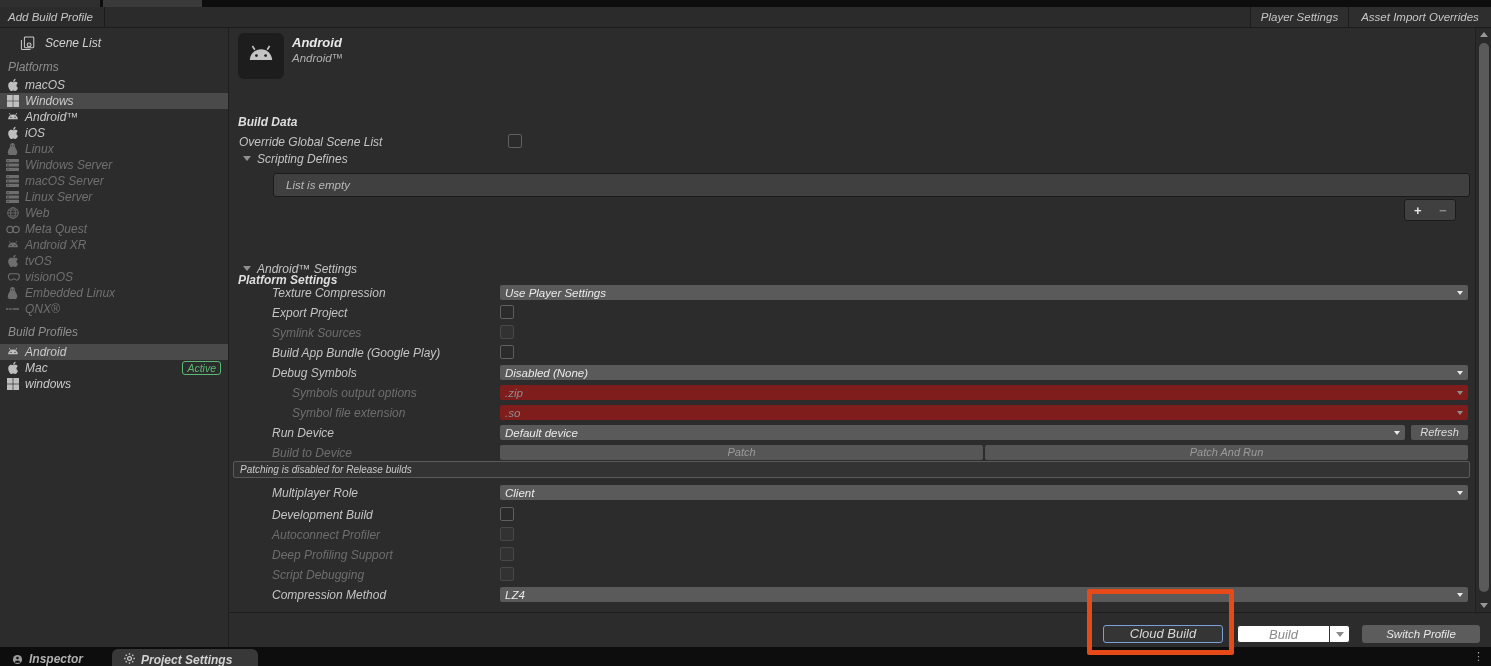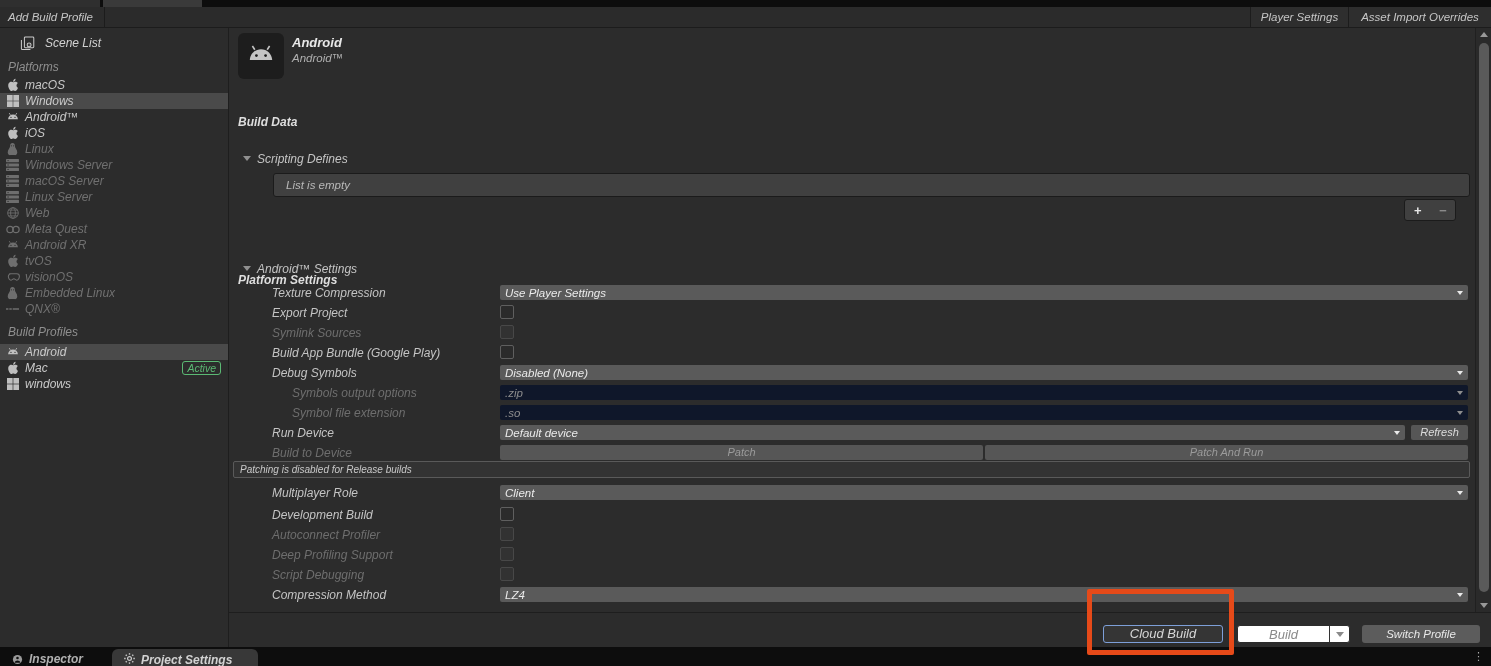--- a/index.html
+++ b/index.html
@@ -48,21 +48,21 @@
           display:flex;align-items:center;justify-content:space-around;box-sizing:border-box;}
   .pm-plus{color:#e8e8e8;font-size:13px;font-weight:bold;}
   .pm-minus{color:#8a8a8a;font-size:13px;font-weight:bold;}
 
   .prow{left:0;right:0;height:20px;}
   .rlabel{position:absolute;left:43px;line-height:20px;font-size:12px;color:#c4c4c4;white-space:nowrap;}
   .rlabel.sub{left:63px;}
   .rlabel.dim{color:#6e6e6e;}
   .dropdown{position:absolute;left:271px;right:23px;top:2px;height:15px;background:#5a5a5a;border-radius:2px;
             display:flex;align-items:center;padding:0 5px;font-size:11.5px;color:#eaeaea;box-sizing:border-box;}
-  .dropdown.disabled{background:#0f172a;color:#8d8d8d;}
+  .dropdown.disabled{background:#7f1d1d;color:#8d8d8d;}
   .dd-arrow{width:0;height:0;border-left:3.5px solid transparent;border-right:3.5px solid transparent;
             border-top:4.5px solid currentColor;margin-left:auto;}
   .checkbox{position:absolute;left:271px;top:2px;width:14px;height:14px;background:#2b2b2b;border:1px solid #5f5f5f;
             border-radius:2px;box-sizing:border-box;}
   .checkbox.disabled{background:#323232;border-color:#484848;}
   .refresh-btn{position:absolute;right:23px;top:2px;width:57px;height:15px;background:#565656;border-radius:2px;
                text-align:center;line-height:15px;font-size:11px;color:#dcdcdc;}
   .run-dd{right:86px;}
   .patch-row{position:absolute;left:271px;right:23px;top:2px;height:15px;display:flex;gap:2px;}
   .patch-btn{flex:1;background:#565656;border-radius:2px;text-align:center;line-height:15px;font-size:11px;color:#9b9b9b;}
@@ -359,20 +359,24 @@
             <circle cx="5.7" cy="5.8" r=".7" fill="#1d1d1d"></circle>
             <circle cx="10.3" cy="5.8" r=".7" fill="#1d1d1d"></circle>
           </svg>
         </span>
     </div>
     <div class="abs hdr-title">Android</div>
     <div class="abs hdr-sub">Android™</div>
 
     <div class="abs sec-hdr" style="top:87px;">Build Data</div>
 
+    <div class="abs prow" style="top:104px;">
+      <span class="rlabel" style="left:10px;">Override Global Scene List</span>
+      <span class="checkbox" style="left:279px;"></span>
+    </div>
 
     <div class="abs foldout" style="top:124px;">
       <i class="fold-tri"></i>
       <span>Scripting Defines</span>
     </div>
 
     <div class="abs defines-box">List is empty</div>
 
     <div class="abs pm-box">
       <span class="pm-plus">+</span>

